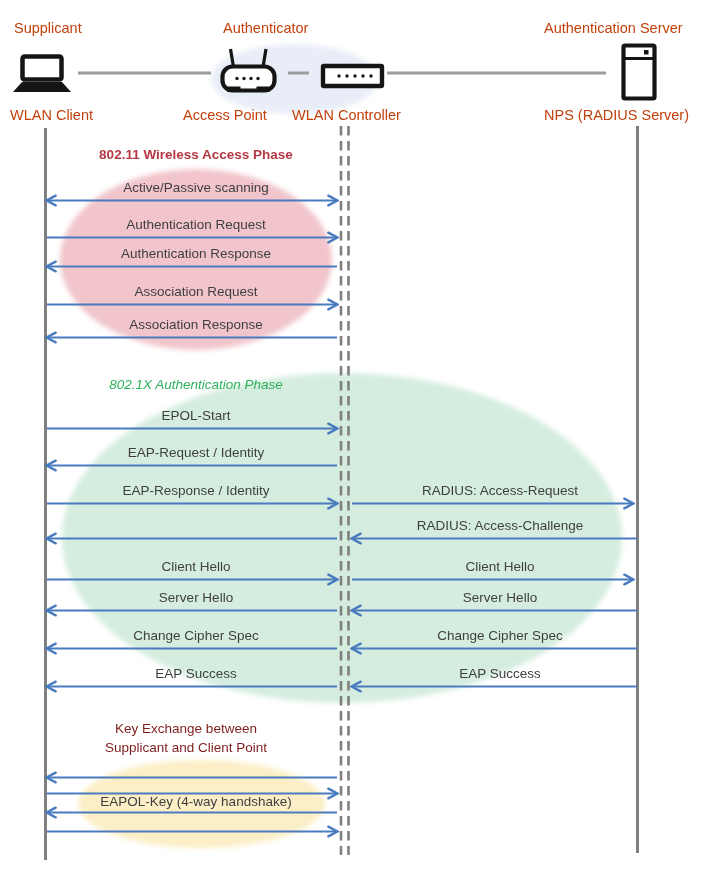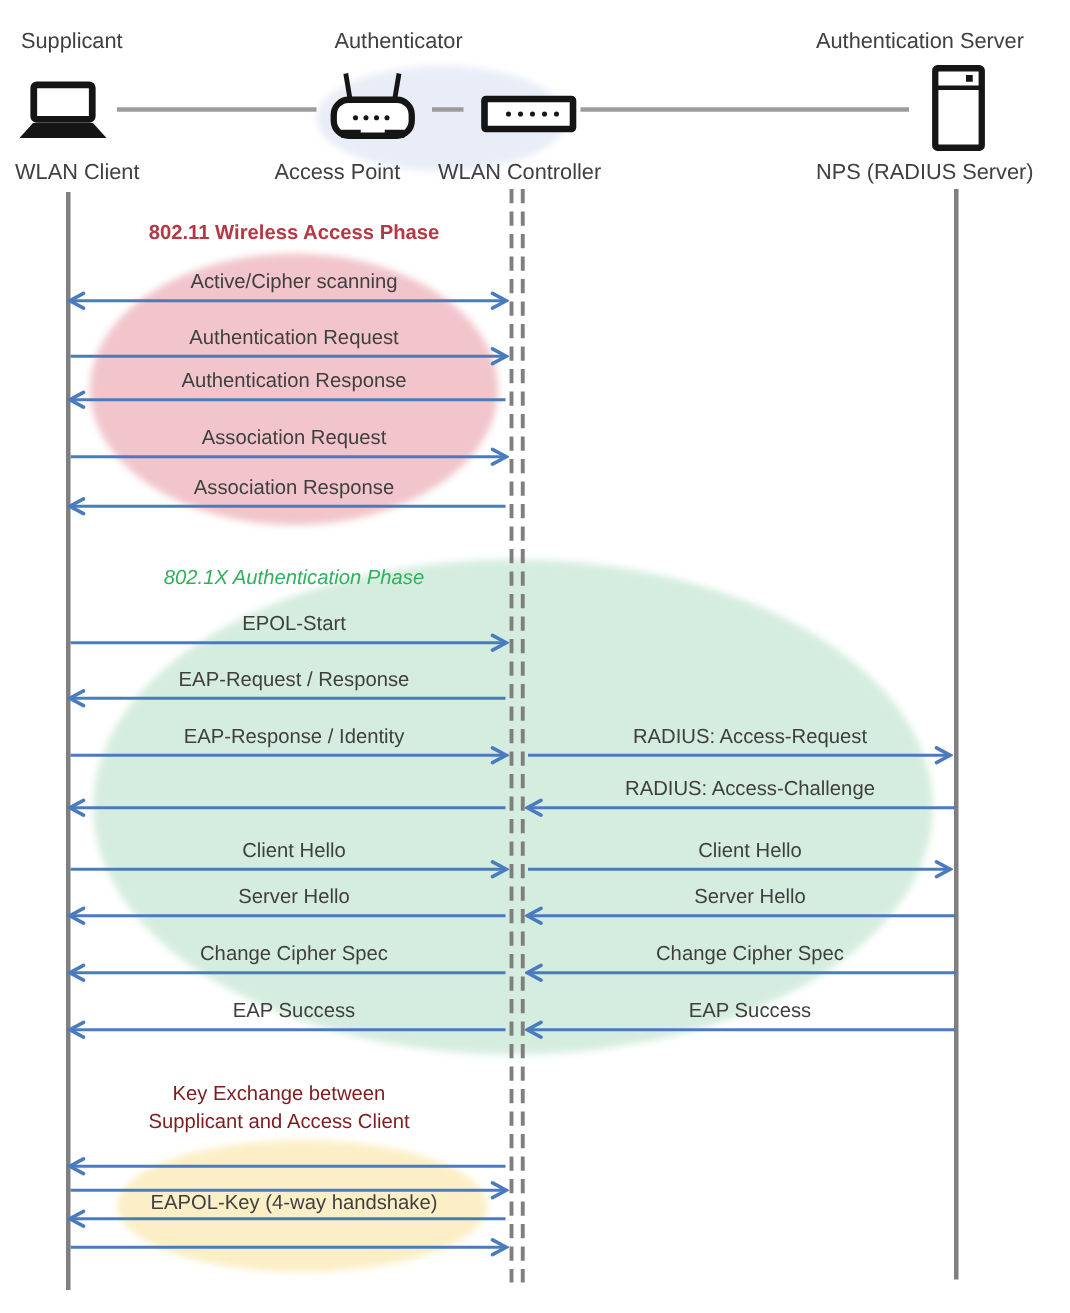--- a/index.html
+++ b/index.html
@@ -9,21 +9,21 @@
   }
   .ellipse { position:absolute; border-radius:50%; filter:blur(2.5px); z-index:1; }
   .el-pink   { left:60px;  top:169px; width:272px; height:181px; background:#F1C5CB; }
   .el-green  { left:62px;  top:373px; width:560px; height:330px; background:#D5EDDF; }
   .el-yellow { left:78px;  top:760px; width:247px; height:88px;  background:#FCEFC7; }
   .el-blue   { left:211px; top:44px;  width:167px; height:70px;  background:#E9EDF7; }
   svg.layer { position:absolute; left:0; top:0; z-index:2; }
   .txt { position:absolute; z-index:3; color:#3F3F3F; font-size:13.5px; line-height:18px; height:18px; text-align:center; white-space:nowrap; }
   .lbl-left  { left:50px;  width:292px; }
   .lbl-right { left:356px; width:288px; }
-  .node-lbl { position:absolute; z-index:3; color:#404040; font-size:14.5px; line-height:18px; white-space:nowrap; }
+  .node-lbl { position:absolute; z-index:3; color:#c2410c; font-size:14.5px; line-height:18px; white-space:nowrap; }
   .ctr { text-align:left; }
   .p1-title { color:#B53844;font-weight:bold; }
   .p2-title { color:#2EB25C; }
   .p3-title { color:#7f1d1d; }
 </style>
 </head>
 <body>
 
 <div class="stage">
 
@@ -110,38 +110,38 @@
   <div class="node-lbl" style="left:14px; top:19px;">Supplicant</div>
   <div class="node-lbl ctr" style="left:223px; top:19px; width:160px;">Authenticator</div>
   <div class="node-lbl ctr" style="left:544px; top:19px; width:180px;">Authentication Server</div>
 
   <div class="node-lbl" style="left:10px; top:106px;">WLAN Client</div>
   <div class="node-lbl ctr" style="left:183px; top:106px; width:120px;">Access Point</div>
   <div class="node-lbl ctr" style="left:292px; top:106px; width:140px;">WLAN Controller</div>
   <div class="node-lbl ctr" style="left:544px; top:106px; width:180px;">NPS (RADIUS Server)</div>
 
   <div class="txt lbl-left p1-title" style="top:146px;">802.11 Wireless Access Phase</div>
-  <div class="txt lbl-left" style="top:179px;">Active/Cipher scanning</div>
+  <div class="txt lbl-left" style="top:179px;">Active/Passive scanning</div>
   <div class="txt lbl-left" style="top:216px;">Authentication Request</div>
   <div class="txt lbl-left" style="top:245px;">Authentication Response</div>
   <div class="txt lbl-left" style="top:283px;text-align:center;">Association Request</div>
   <div class="txt lbl-left" style="top:316px;">Association Response</div>
 
   <div class="txt lbl-left p2-title" style="top:376px;font-style:italic;">802.1X Authentication Phase</div>
   <div class="txt lbl-left" style="top:407px;">EPOL-Start</div>
-  <div class="txt lbl-left" style="top:444px;">EAP-Request / Response</div>
+  <div class="txt lbl-left" style="top:444px;">EAP-Request / Identity</div>
   <div class="txt lbl-right" style="top:482px;">RADIUS: Access-Request</div>
   <div class="txt lbl-left" style="top:482px;">EAP-Response / Identity</div>
   <div class="txt lbl-right" style="top:517px;">RADIUS: Access-Challenge</div>
   <div class="txt lbl-left" style="top:558px;">Client Hello</div>
   <div class="txt lbl-right" style="top:558px;">Client Hello</div>
   <div class="txt lbl-left" style="top:589px;">Server Hello</div>
   <div class="txt lbl-right" style="top:589px;">Server Hello</div>
   <div class="txt lbl-left" style="top:627px;">Change Cipher Spec</div>
   <div class="txt lbl-right" style="top:627px;">Change Cipher Spec</div>
   <div class="txt lbl-left" style="top:665px;">EAP Success</div>
   <div class="txt lbl-right" style="top:665px;">EAP Success</div>
 
   <div class="txt p3-title" style="left:41px; width:290px; top:720px;">Key Exchange between</div>
-  <div class="txt p3-title" style="left:41px; width:290px; top:739px;">Supplicant and Access Client</div>
+  <div class="txt p3-title" style="left:41px; width:290px; top:739px;">Supplicant and Client Point</div>
   <div class="txt lbl-left" style="top:794px; height:16px; line-height:16px;">EAPOL-Key (4-way handshake)</div>
 
 </div>
 
 </body></html>

